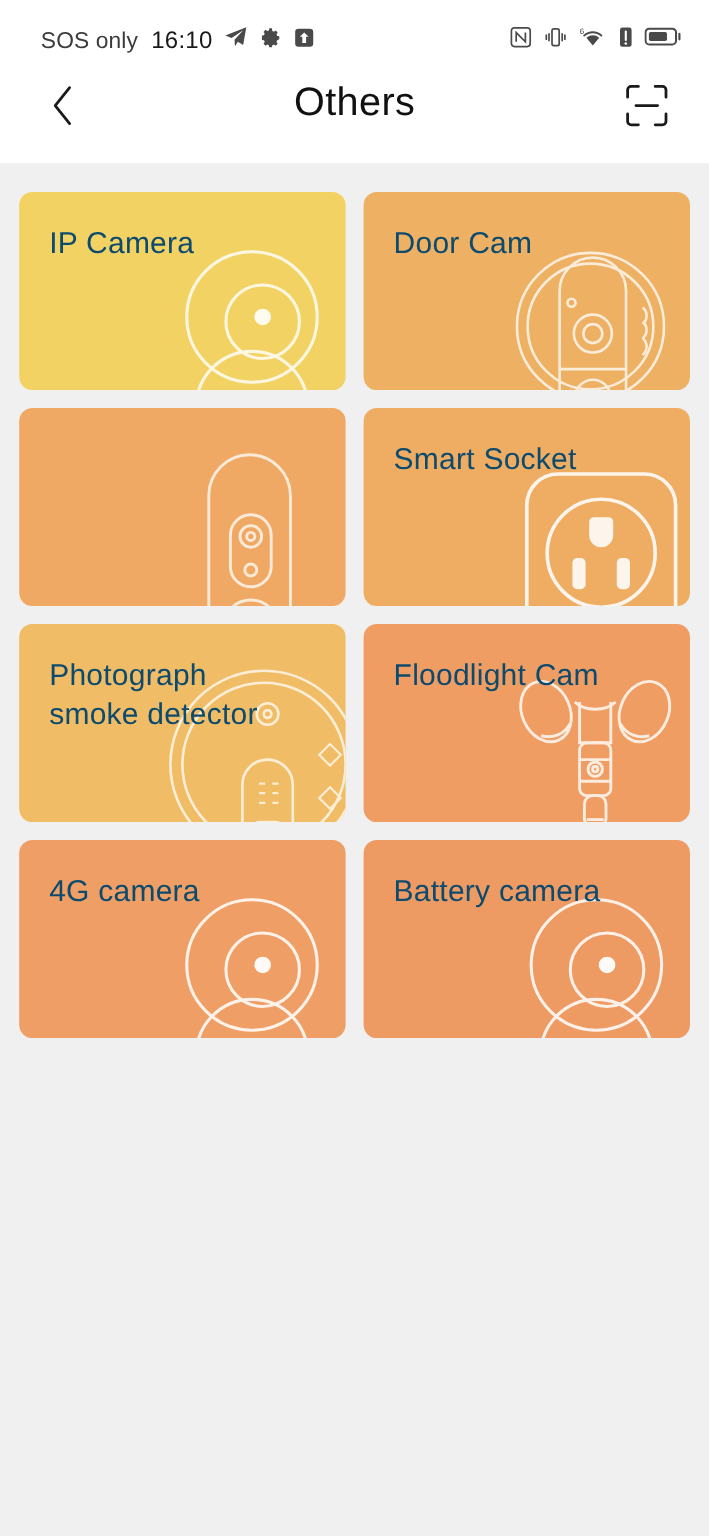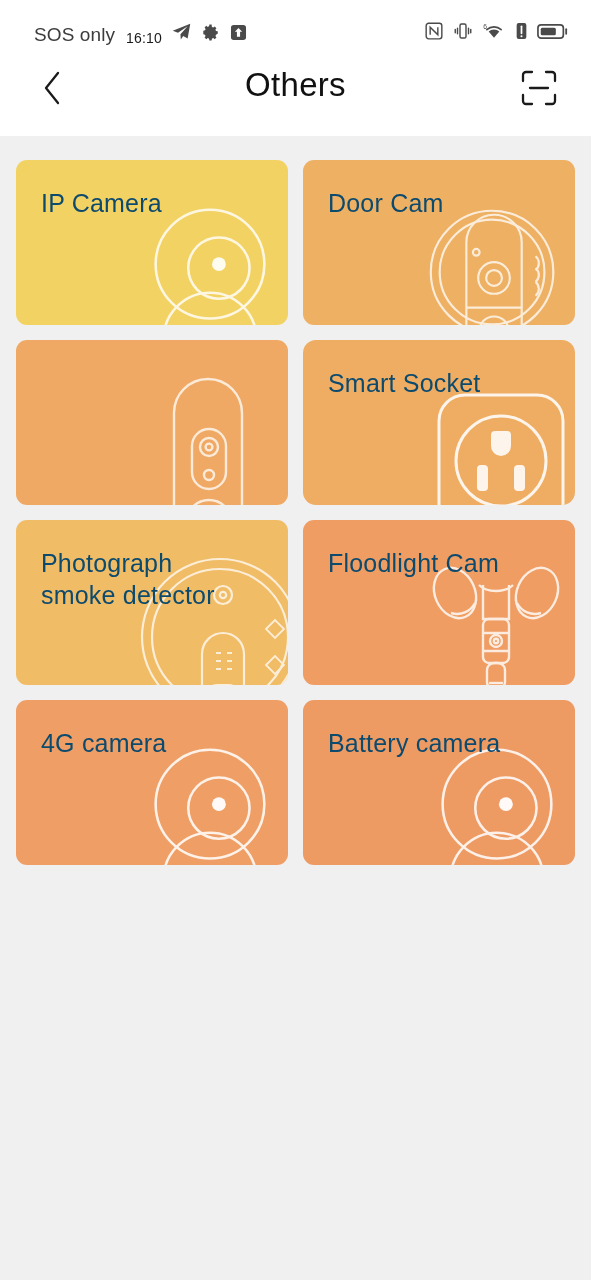--- a/index.html
+++ b/index.html
@@ -12,21 +12,21 @@
 
   
   .statusbar{
     height:66px; width:100%;
     background:#ffffff;
     display:flex; align-items:center; justify-content:space-between;
     padding:0 22px 0 34px;
   }
   .sb-left{ display:flex; align-items:flex-end; gap:9px; }
   .sb-carrier{ font-size:19px; color:#3c3c3c; letter-spacing:.1px; }
-  .sb-time{ font-size:14px; color:#1a1a1a; letter-spacing:.2px; margin-left:2px; }
+  .sb-time{ font-size:20px; color:#1a1a1a; letter-spacing:.2px; margin-left:2px; }
   .sb-right{ display:flex; align-items:center; gap:9px; }
   .sb-ic{ display:block; }
 
   
   .header{
     height:70px; width:100%;
     background:#ffffff;
     display:flex; justify-content:space-between;
     padding:0 30px 0 30px;
     position:relative;
@@ -192,21 +192,21 @@
         <path d="M22 170V42a34 34 0 0 1 68 0v128z"></path>
         <rect x="40" y="58" width="34" height="60" rx="17"></rect>
         <circle cx="57" cy="76" r="9"></circle>
         <circle cx="57" cy="76" r="3.4"></circle>
         <circle cx="57" cy="104" r="5"></circle>
         <circle cx="57" cy="152" r="23"></circle>
       </g>
     </svg>
   </div>
 
-  <div class="card" style="background: rgb(239, 173, 99); border-radius: 13px;">
+  <div class="card" style="background: rgb(239, 173, 99);">
     <div class="card-label">Smart Socket</div>
     <svg class="card-art socket" viewBox="0 0 152 152">
       <g fill="none" stroke="#ffffff" stroke-width="3" opacity=".92">
         <rect x="14" y="14" width="124" height="138" rx="26"></rect>
         <circle cx="76" cy="80" r="45"></circle>
       </g>
       <path d="M70 50h12a4 4 0 0 1 4 4v11a10 10 0 0 1-20 0V54a4 4 0 0 1 4-4z" fill="#ffffff" opacity=".92"></path>
       <rect x="52" y="84" width="11" height="26" rx="4" fill="#ffffff" opacity=".92"></rect>
       <rect x="89" y="84" width="11" height="26" rx="4" fill="#ffffff" opacity=".92"></rect>
     </svg>

